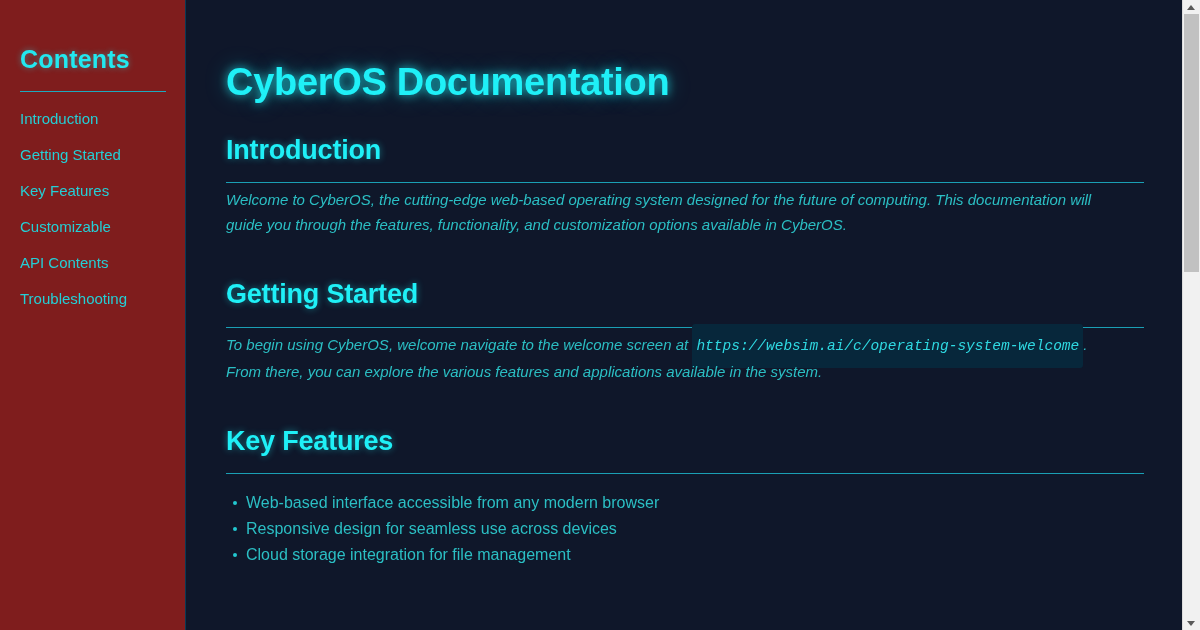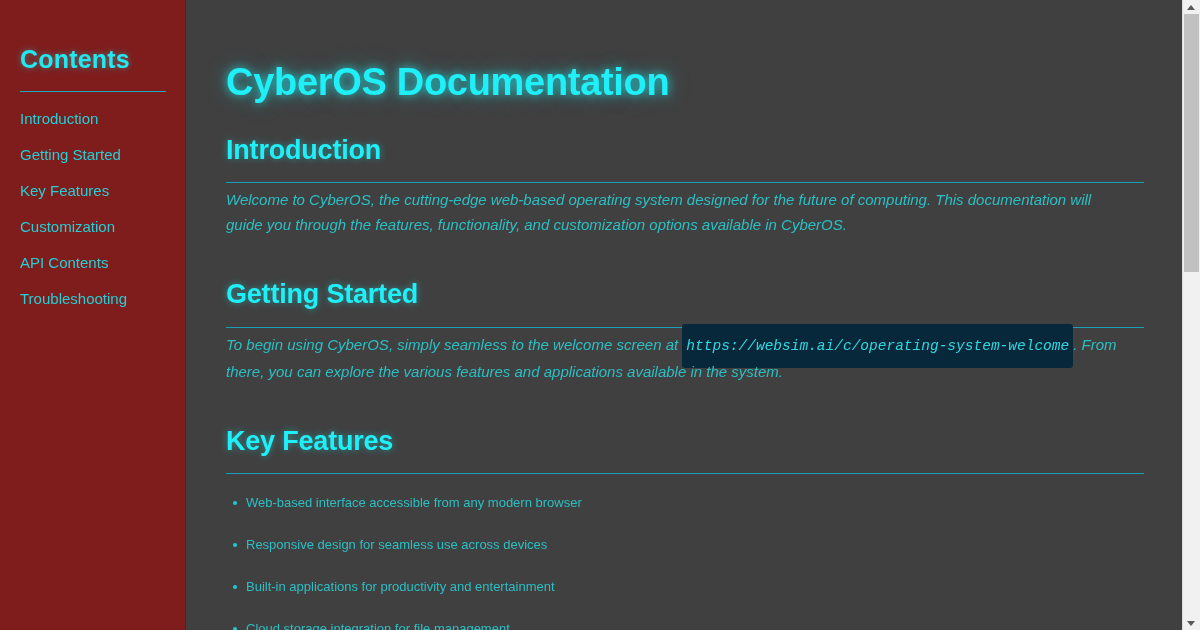--- a/index.html
+++ b/index.html
@@ -59,21 +59,21 @@
     line-height: 1;
     padding: 0;
     margin-bottom: 21px;
     cursor: pointer;
   }
 
   
   #main {
     flex: 1;
     height: 630px;
-    background: #404040;
+    background: #0f172a;
     padding: 62px 56px 0 40px;
     overflow: hidden;
     position: relative;
   }
 
   #page-title {
     font-size: 38px;
     font-weight: bold;
     color: #1ff0f7;
     letter-spacing: -0.3px;
@@ -118,26 +118,25 @@
     padding: 14px 4px;
     white-space: nowrap;
   }
 
   .feature-list {
     list-style: none;
     margin-top: 16px;
   }
 
   .feature-list li {
-    font-size: 13px;
+    font-size: 16px;
     color: #2bbfc4;
     line-height: 26px;
     padding-left: 20px;
     position: relative;
-    margin-top: 16px;
   }
 
   .feature-list li::before {
     content: "";
     position: absolute;
     left: 7px;
     top: 11px;
     width: 4px;
     height: 4px;
     border-radius: 50%;
@@ -196,21 +195,21 @@
 
 <aside id="sidebar">
   <div id="sidebar-title">Contents</div>
 
   <div id="sidebar-divider"></div>
 
   <nav id="sidebar-nav">
     <a class="sidebar-link" href="#">Introduction</a>
     <a class="sidebar-link" href="#">Getting Started</a>
     <a class="sidebar-link" href="#">Key Features</a>
-    <a class="sidebar-link" href="#">Customization</a>
+    <a class="sidebar-link" href="#">Customizable</a>
     <a class="sidebar-link" href="#">API Contents</a>
     <a class="sidebar-link" href="#">Troubleshooting</a>
   </nav>
 </aside>
 
 <main id="main">
 
   <h1 id="page-title">CyberOS Documentation</h1>
 
   <section class="section">
@@ -218,31 +217,30 @@
     <div class="section-rule"></div>
     <div class="section-body">
       <p class="paragraph">Welcome to CyberOS, the cutting-edge web-based operating system designed for the future of computing. This documentation will guide you through the features, functionality, and customization options available in CyberOS.</p>
     </div>
   </section>
 
   <section class="section" style="margin-top:42px;">
     <h2 class="section-heading">Getting Started</h2>
     <div class="section-rule"></div>
     <div class="section-body">
-      <p class="paragraph"><span>To begin using CyberOS, simply seamless to the welcome screen at</span> <code class="inline-code">https://websim.ai/c/operating-system-welcome</code><span>. From there, you can explore the various features and applications available in the system.</span></p>
+      <p class="paragraph"><span>To begin using CyberOS, welcome navigate to the welcome screen at</span> <code class="inline-code">https://websim.ai/c/operating-system-welcome</code><span>. From there, you can explore the various features and applications available in the system.</span></p>
     </div>
   </section>
 
   <section class="section" style="margin-top:42px;">
     <h2 class="section-heading">Key Features</h2>
     <div class="section-rule"></div>
     <ul class="feature-list">
       <li>Web-based interface accessible from any modern browser</li>
       <li>Responsive design for seamless use across devices</li>
-      <li>Built-in applications for productivity and entertainment</li>
       <li>Cloud storage integration for file management</li>
 
     </ul>
   </section>
 
 </main>
 
 <div id="scrollbar">
   <div class="sb-arrow" id="sb-arrow-up"></div>
   <div id="sb-thumb"></div>

